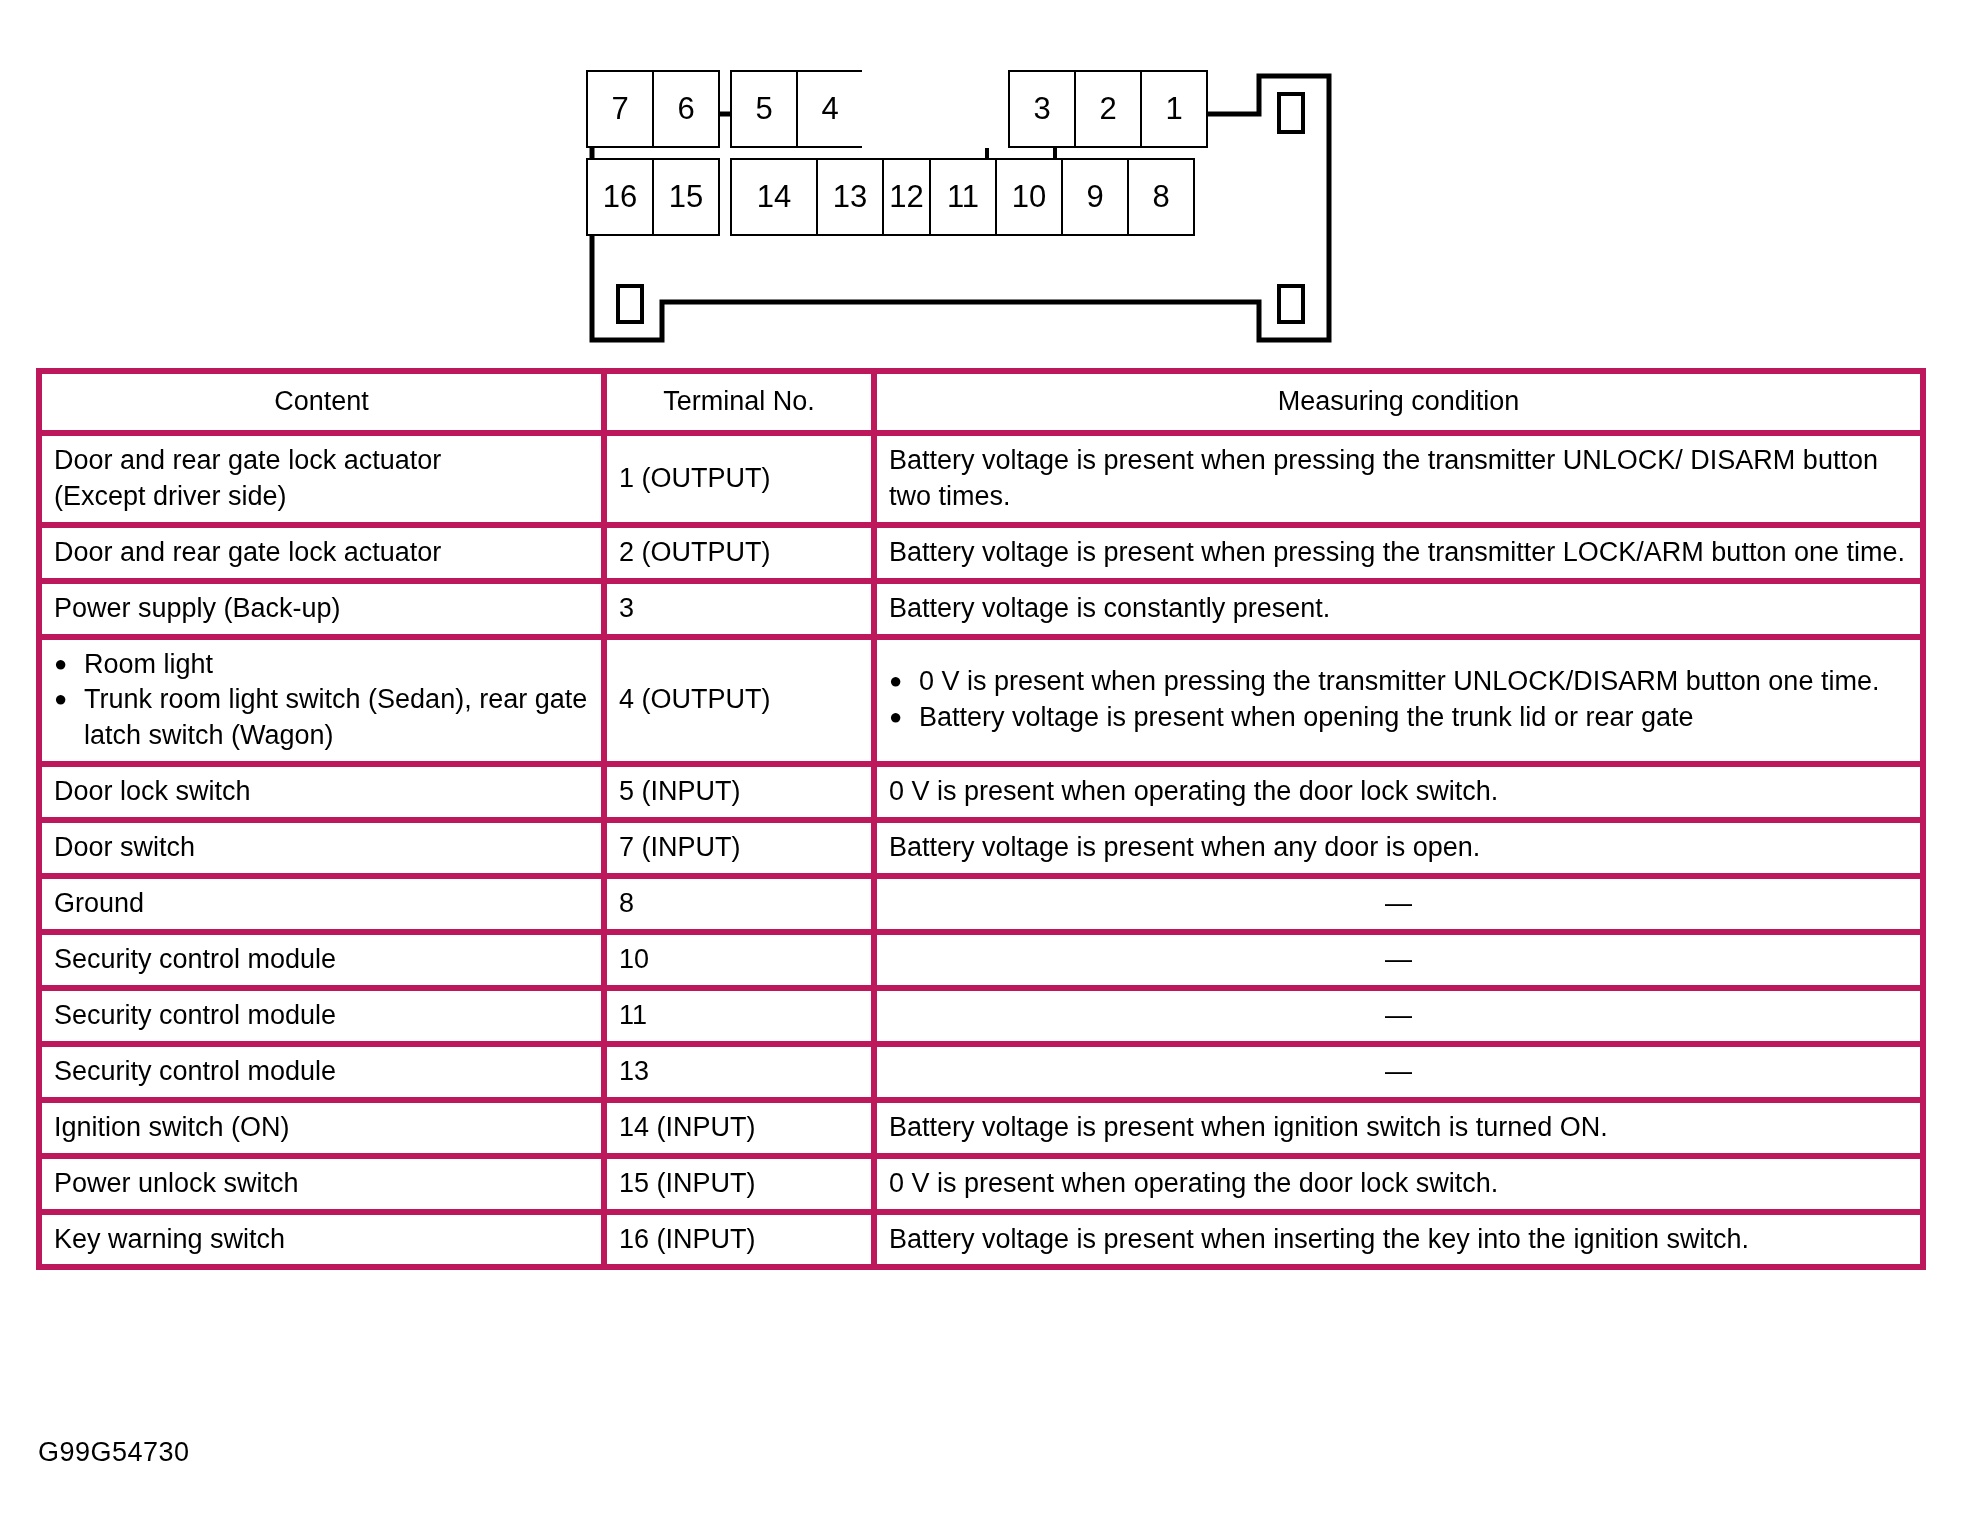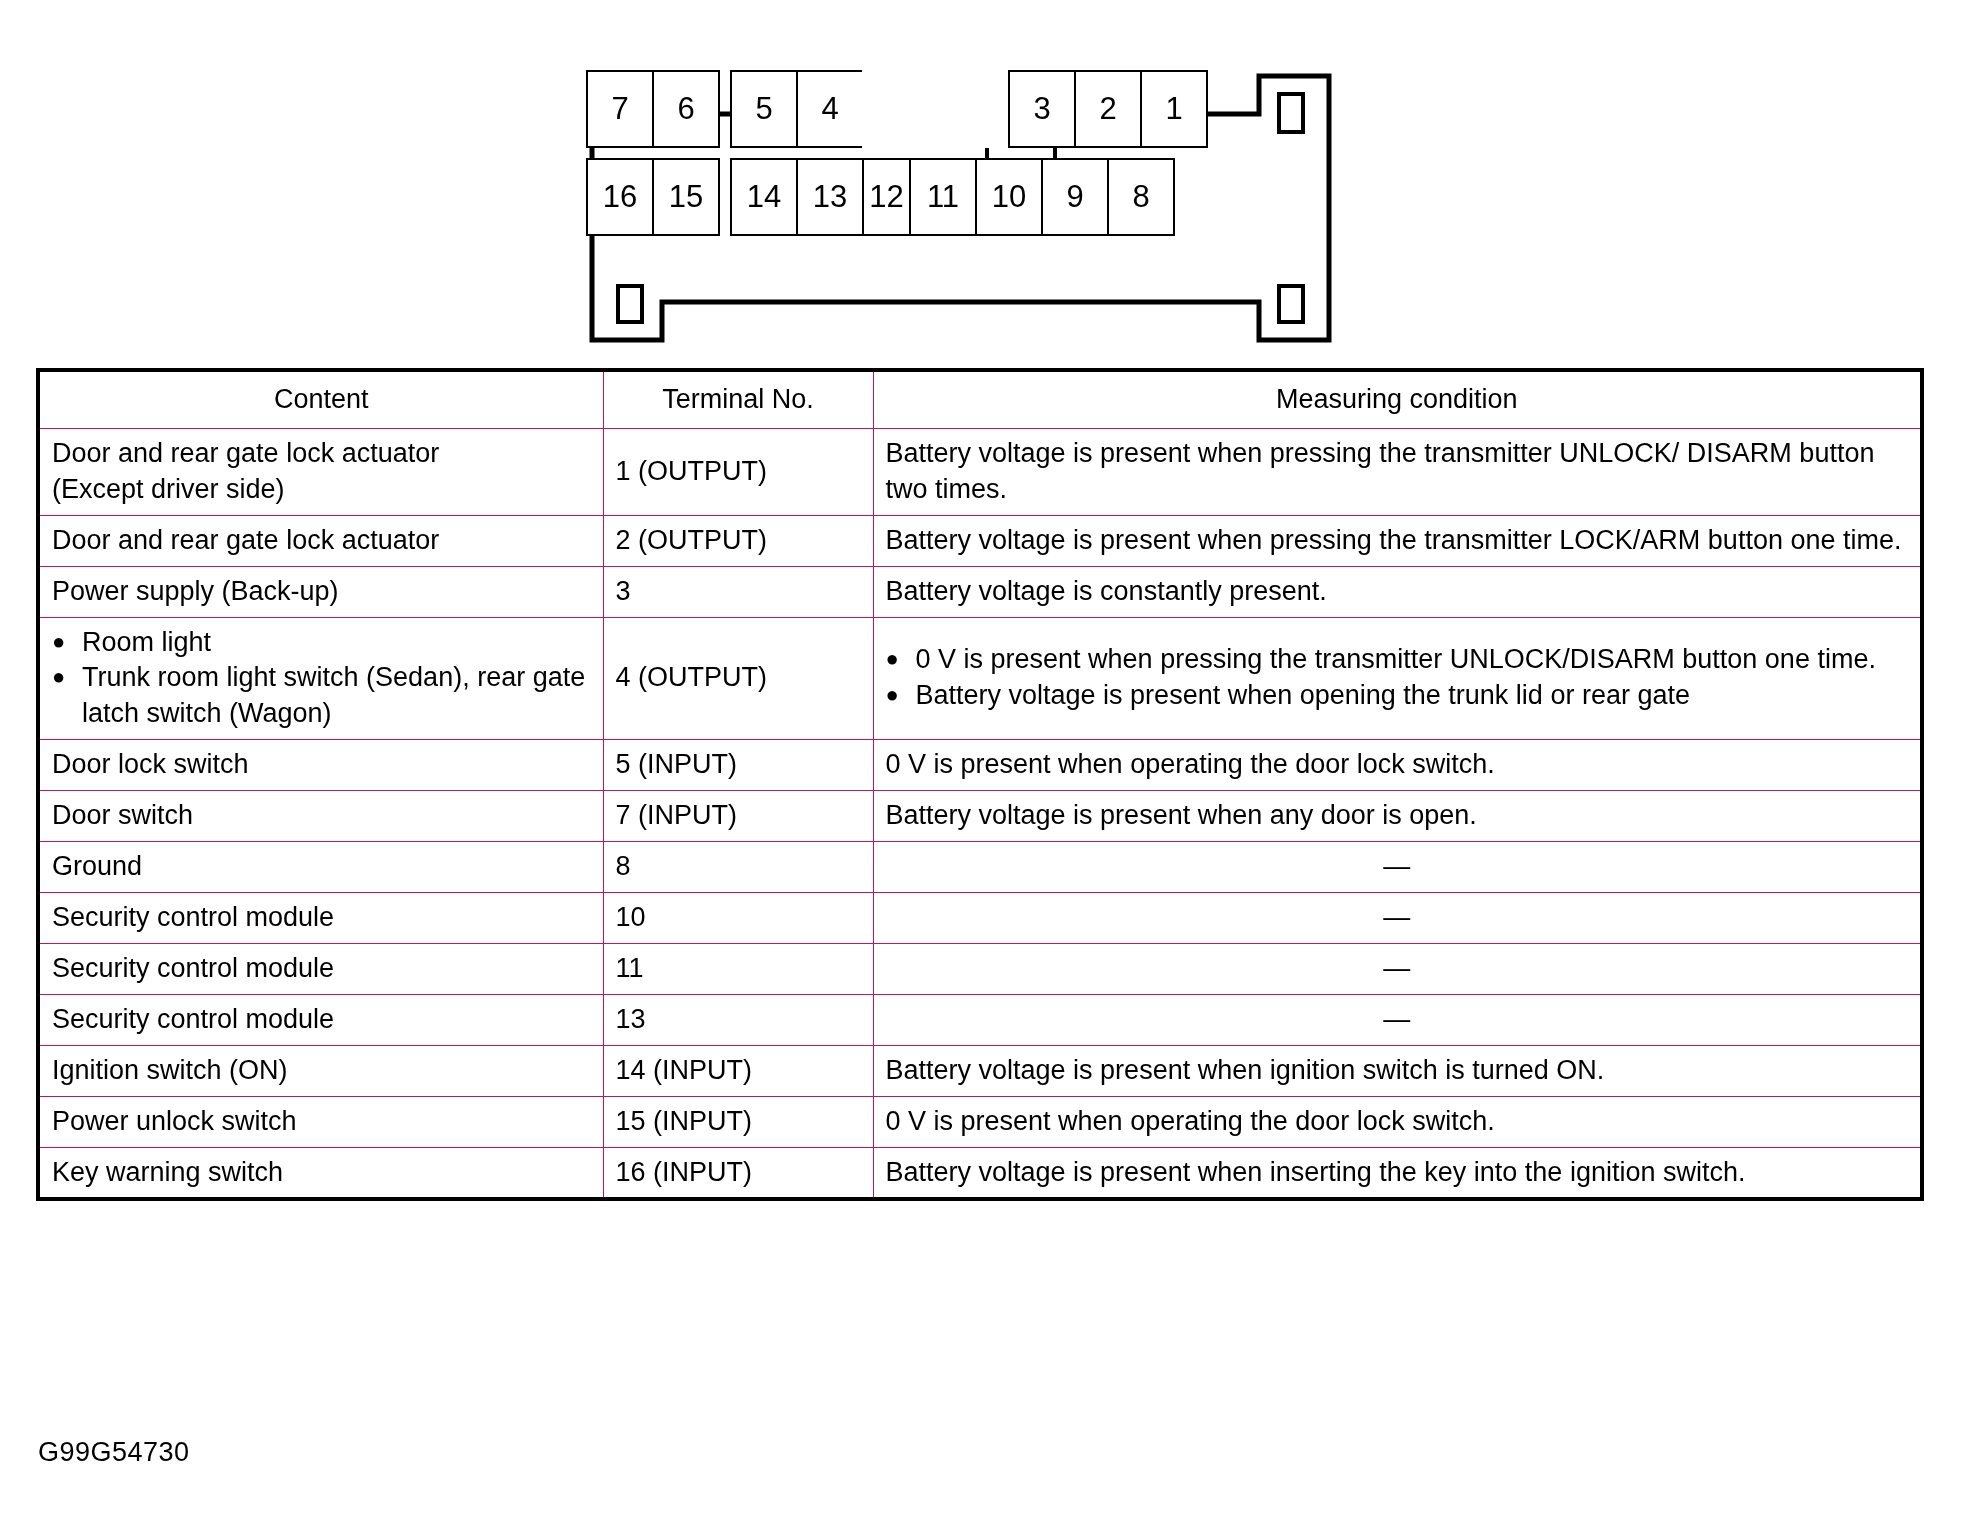--- a/index.html
+++ b/index.html
@@ -66,21 +66,21 @@
     border-collapse: collapse;
     table-layout: fixed;
     font-size: 27px;
   }
   #pinout-table col.c-content { width: 565px; }
   #pinout-table col.c-terminal { width: 270px; }
   #pinout-table col.c-cond { width: 1049px; }
 
   #pinout-table th,
   #pinout-table td {
-    border: 1px solid #be185d;
+    border: 6px solid #be185d;
     padding: 7px 12px;
     vertical-align: middle;
     font-weight: normal;
     line-height: 1.33;
   }
   #pinout-table thead th {
     text-align: center;
     padding-top: 10px;
     padding-bottom: 10px;
   }
@@ -147,21 +147,21 @@
     <div class="pin-cell blank" style="width:148px"></div>
     <div class="pin-cell" style="width:68px">3</div>
     <div class="pin-cell" style="width:68px">2</div>
     <div class="pin-cell" style="width:68px">1</div>
   </div>
 
   <div class="pin-row bottom">
     <div class="pin-cell" style="width:68px">16</div>
     <div class="pin-cell" style="width:68px">15</div>
     <div class="pin-gap"></div>
-    <div class="pin-cell" style="width:68px">14</div>
+    <div class="pin-cell" style="width:88px">14</div>
     <div class="pin-cell" style="width:68px">13</div>
     <div class="pin-cell" style="width:49px">12</div>
     <div class="pin-cell" style="width:68px">11</div>
     <div class="pin-cell" style="width:68px">10</div>
     <div class="pin-cell" style="width:68px">9</div>
     <div class="pin-cell" style="width:68px">8</div>
   </div>
 </div>
 
 <table id="pinout-table">

